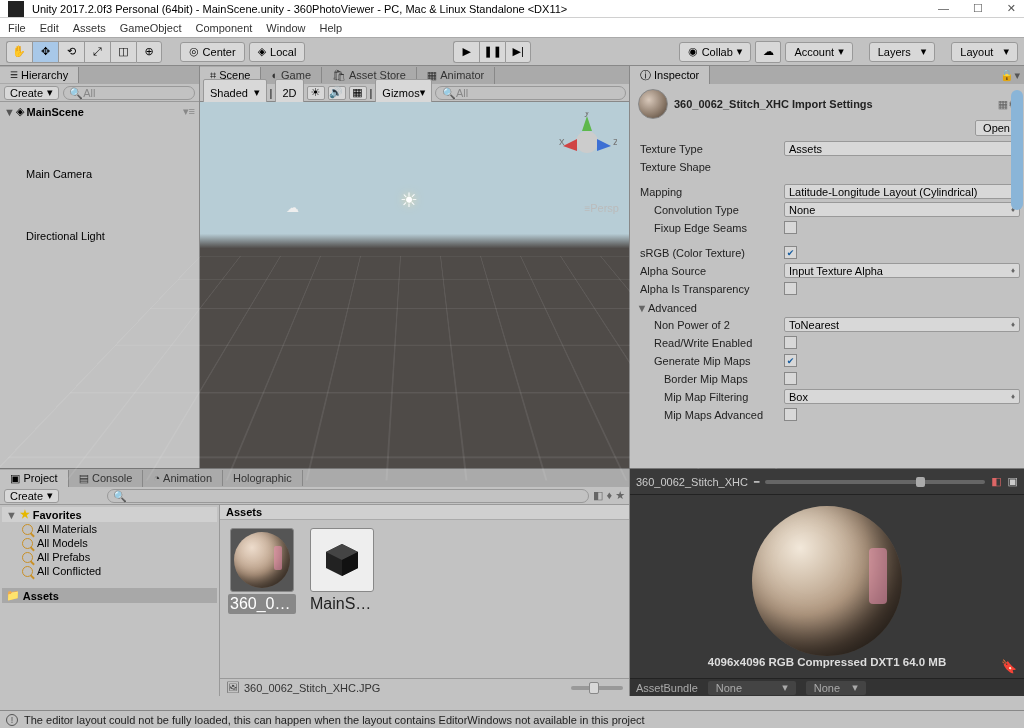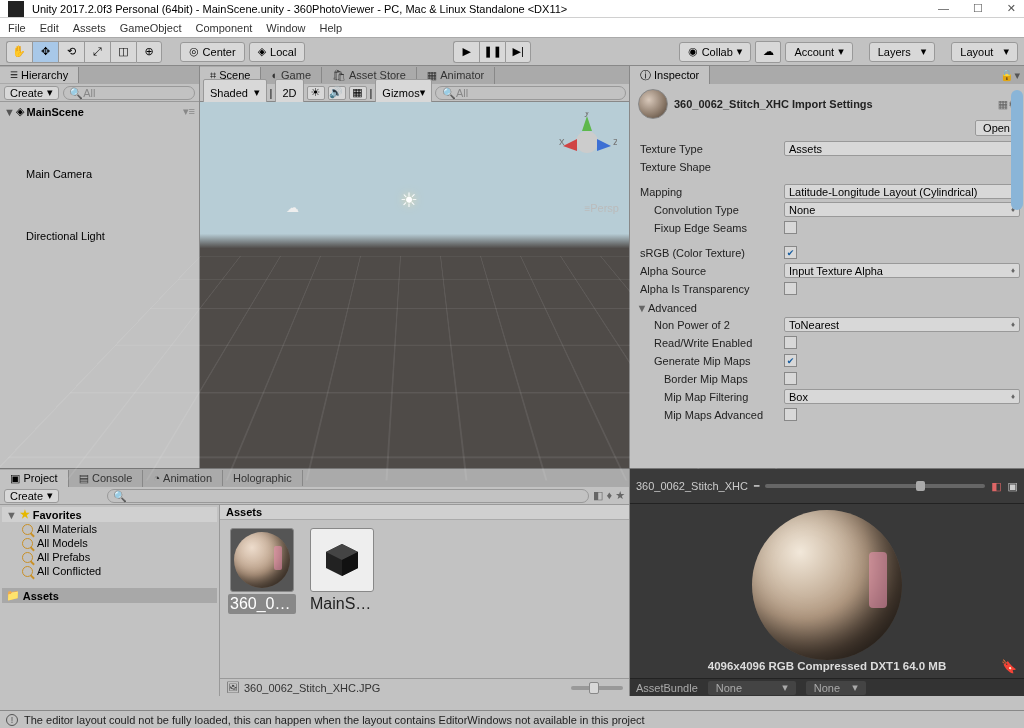--- a/index.html
+++ b/index.html
@@ -80,21 +80,21 @@
 .proj-assets .hd { background: #d0d0d0; padding: 1px 6px; font-weight: bold; border-bottom: 1px solid #aaa; }
 .asset-grid { flex: 1; padding: 8px; display: flex; gap: 12px; align-items: flex-start; }
 .asset { width: 68px; text-align: center; }
 .asset .thumb { width: 64px; height: 64px; background: #555; border: 1px solid #888; border-radius: 3px; margin: 0 auto; display: flex; align-items: center; justify-content: center; }
 .asset .cap { margin-top: 2px; background: #888; color: #fff; border-radius: 2px; font-size: 16px; padding: 1px 2px; overflow: hidden; white-space: nowrap; text-overflow: ellipsis; }
 .asset .cap.plain { background: transparent; color: #222; }
 .proj-footer { height: 18px; background: #c2c2c2; border-top: 1px solid #999; display: flex; align-items: center; padding: 0 6px; gap: 4px; color: #333; }
 .slider { width: 52px; height: 4px; background: #999; border-radius: 2px; position: relative; margin-left: auto; }
 .slider .knob { position: absolute; top: -4px; left: 18px; width: 10px; height: 12px; background: #d8d8d8; border: 1px solid #888; border-radius: 2px; }
 
-.preview-head { height: 35px; background: #3a3a3a; color: #ccc; display: flex; align-items: center; padding: 0 6px; font-size: 10.5px; gap: 6px; border-bottom: 1px solid #222; }
+.preview-head { height: 26px; background: #3a3a3a; color: #ccc; display: flex; align-items: center; padding: 0 6px; font-size: 10.5px; gap: 6px; border-bottom: 1px solid #222; }
 .preview-head .pslider { height: 4px; background: #666; flex: 1; border-radius: 2px; position: relative; }
 .preview-head .pslider .knob { position: absolute; right: 60px; top: -3px; width: 9px; height: 10px; background: #aaa; border-radius: 2px; }
 .preview-body { flex: 1; display: flex; align-items: center; justify-content: center; flex-direction: column; gap: 0; }
 .sphere { width: 150px; height: 150px; border-radius: 50%; background: radial-gradient(circle at 32% 28%, #f2e8da 0%, #d4c3af 22%, #b39a82 45%, #6d5a4a 70%, #2a231c 100%); position: relative; overflow: hidden; box-shadow: inset -18px -18px 34px rgba(0,0,0,.55); }
 .sphere::before { content: ''; position: absolute; top: 28%; right: 10%; width: 18px; height: 56px; background: rgba(240,150,180,.55); border-radius: 4px; }
 .preview-info { color: #ddd; font-weight: bold; font-size: 11.5px; }
 .ab-row { height: 18px; background: #333; color: #aaa; display: flex; align-items: center; padding: 0 6px; gap: 10px; font-size: 10.5px; border-top: 1px solid #222; }
 .ab-dd { background: #444; padding: 0 8px; height: 14px; border-radius: 2px; display: inline-flex; align-items: center; min-width: 88px; justify-content: space-between; }
 
 .statusbar { position: absolute; bottom: 0; left: 0; right: 0; height: 18px; background: #c2c2c2; border-top: 1px solid #888; display: flex; align-items: center; padding: 0 6px; gap: 6px; color: #222; }

